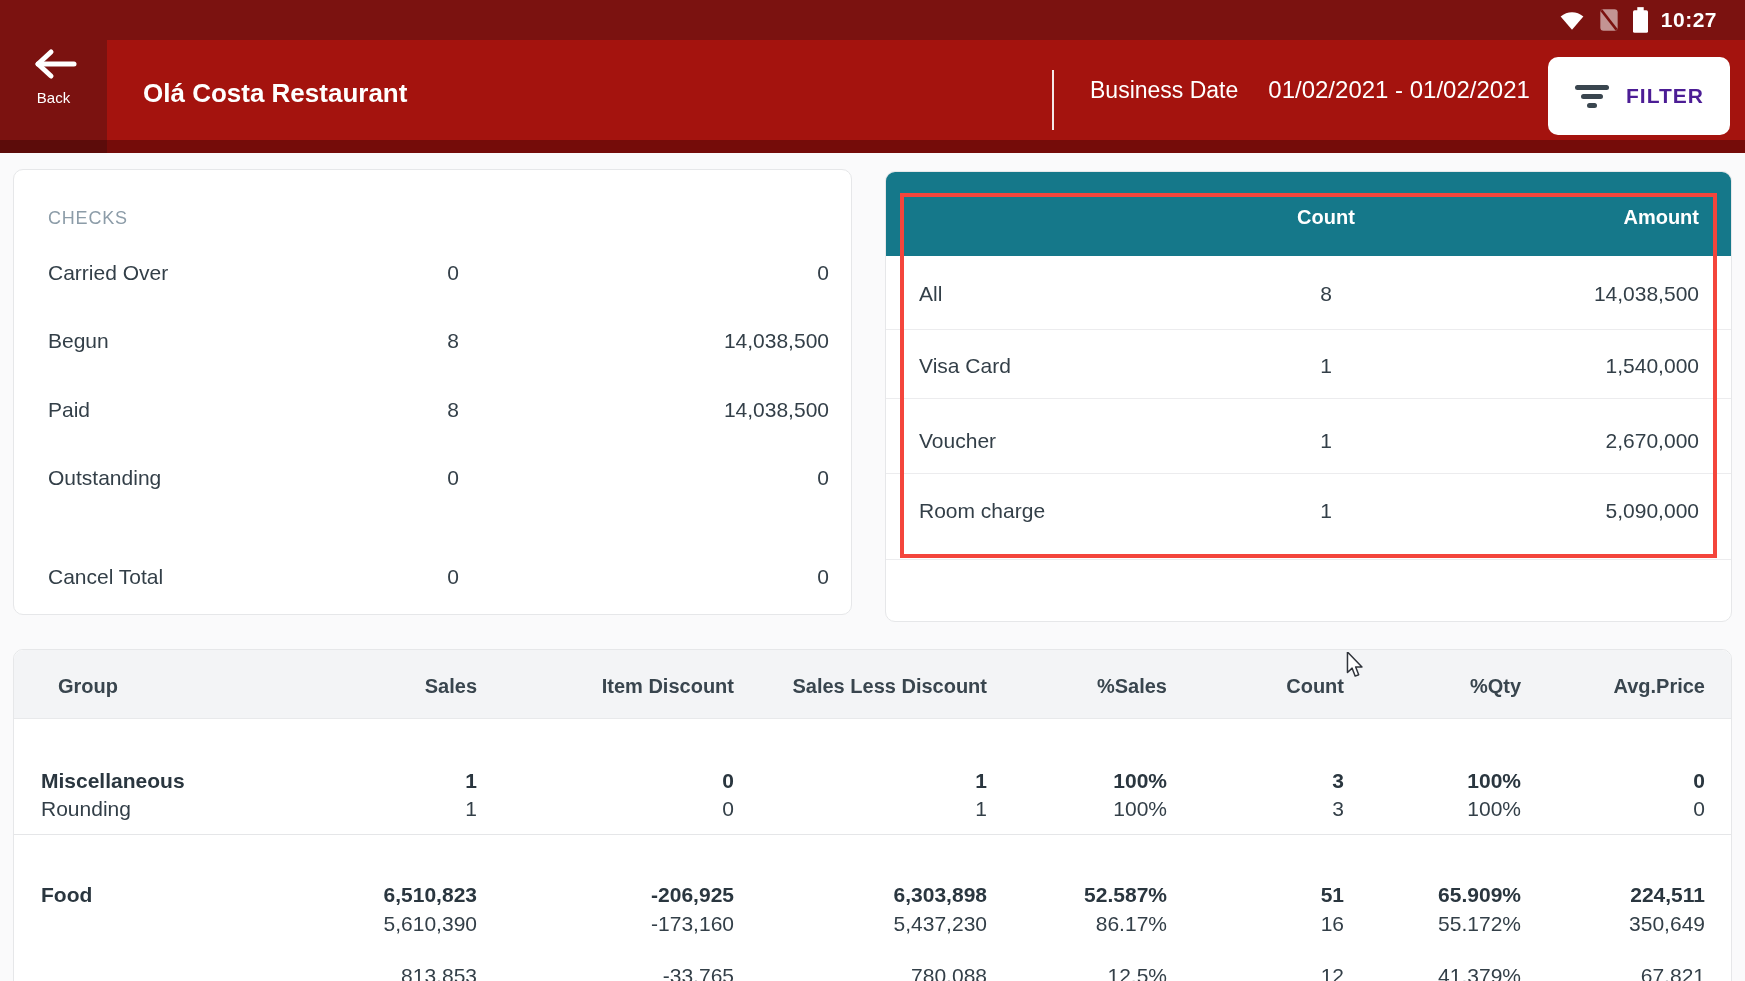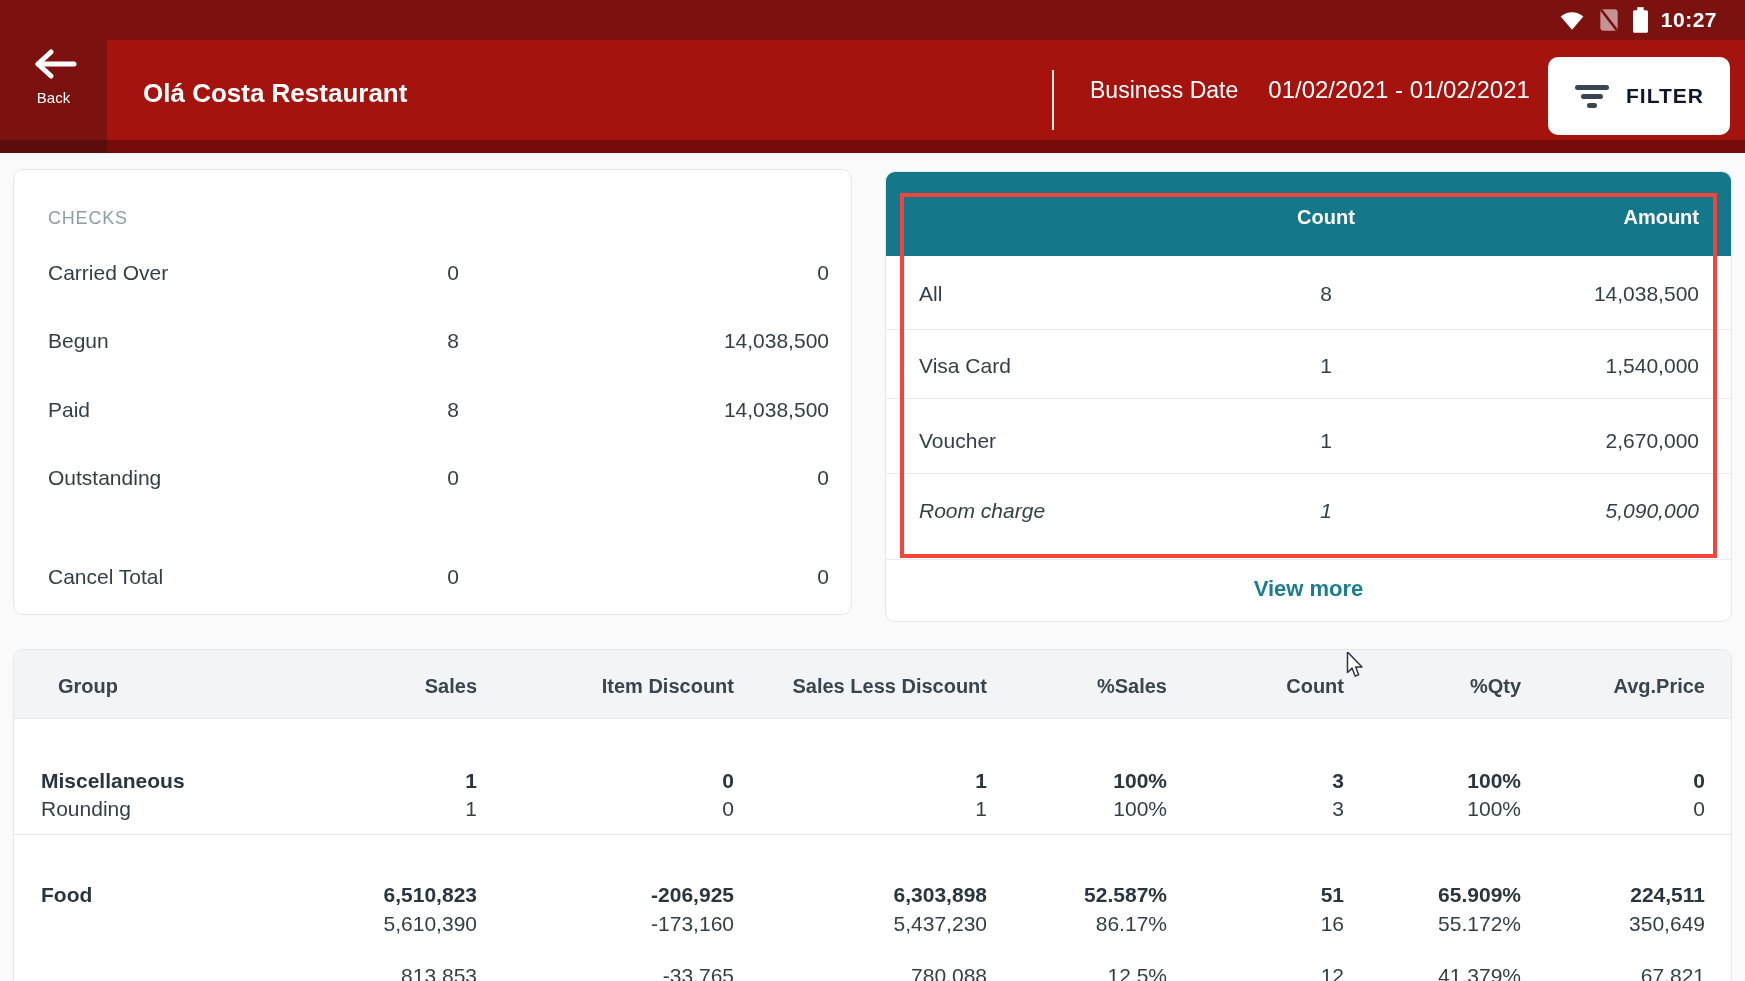--- a/index.html
+++ b/index.html
@@ -19,21 +19,21 @@
   .statusbar{position:absolute;left:0;top:0;width:1745px;height:40px;background:var(--status-red);display:flex;align-items:center;justify-content:flex-end;gap:13px;padding-right:28px;z-index:10;}
   .statusbar .time{color:#fff;font-size:21px;font-weight:bold;letter-spacing:.5px;}
   .appbar{position:absolute;left:0;top:40px;width:1745px;height:113px;background:var(--appbar-red);z-index:5;}
   .appbar-shadow{position:absolute;left:0;top:140px;width:1745px;height:13px;background:rgba(42,3,2,.38);z-index:8;}
   .back-col{position:absolute;left:0;top:0;width:107px;height:153px;background:var(--status-red);z-index:6;display:flex;flex-direction:column;align-items:center;justify-content:center;gap:6px;cursor:pointer;}
   .back-col .back-label{color:#fff;font-size:15px;margin-top:2px;}
   .appbar .title{position:absolute;left:143px;top:0;height:100px;line-height:106px;color:#fff;font-size:26px;font-weight:bold;}
   .appbar-divider{position:absolute;left:1052px;top:30px;width:2px;height:60px;background:rgba(255,255,255,.9);}
   .bizdate{position:absolute;left:1090px;top:0;height:100px;display:flex;align-items:center;gap:30px;color:#fff;font-size:23px;cursor:pointer;}
   .filter-btn{position:absolute;left:1548px;top:17px;width:182px;height:78px;background:#fff;border-radius:10px;display:flex;align-items:center;justify-content:center;gap:16px;cursor:pointer;}
-  .filter-btn span{color:#0f172a;font-size:21px;font-weight:bold;letter-spacing:1px;}
+  .filter-btn span{color:#4c1d95;font-size:21px;font-weight:bold;letter-spacing:1px;}
 
   
   .card{position:absolute;background:#fff;border:1px solid #E6E7E9;border-radius:10px;}
   .checks-card{left:13px;top:169px;width:839px;height:446px;}
   .tender-card{left:885px;top:171px;width:847px;height:451px;}
   .table-card{left:13px;top:649px;width:1719px;height:360px;overflow:hidden;}
 
   
   .checks-title{position:absolute;left:34px;top:34px;height:28px;line-height:28px;font-size:18px;letter-spacing:.8px;color:var(--muted);}
   .lc-row{position:absolute;left:0;width:100%;height:28px;line-height:28px;font-size:21px;color:var(--text);}
@@ -44,21 +44,21 @@
 
   
   .tender-head{position:absolute;left:0;top:0;width:100%;height:84px;background:var(--teal);border-radius:9px 9px 0 0;color:#fff;font-weight:bold;font-size:20px;}
   .tender-head .th-media{position:absolute;left:50px;top:0;height:84px;line-height:90px;}
   .tender-head .th-count{position:absolute;left:380px;width:120px;top:0;height:84px;line-height:90px;text-align:center;}
   .tender-head .th-amount{position:absolute;right:32px;top:0;height:84px;line-height:90px;}
   .tm-row{position:absolute;left:0;width:100%;height:28px;line-height:28px;font-size:21px;color:var(--text);}
   .tm-row .tm-media{position:absolute;left:33px;}
   .tm-row .tm-count{position:absolute;left:380px;width:120px;text-align:center;}
   .tm-row .tm-amount{position:absolute;right:32px;}
-  .tm-r0{top:108px;} .tm-r1{top:180px;} .tm-r2{top:255px;} .tm-r3{top:325px;font-style:italic;}
+  .tm-r0{top:108px;} .tm-r1{top:180px;} .tm-r2{top:255px;} .tm-r3{top:325px;}
   .tm-div{position:absolute;left:0;width:100%;height:1px;background:#ECECEE;}
   .tm-d0{top:157px;} .tm-d1{top:226px;} .tm-d2{top:301px;} .tm-d3{top:387px;}
   .view-more{position:absolute;left:0;top:403px;width:100%;height:28px;line-height:28px;text-align:center;color:var(--link-teal);font-size:22px;font-weight:bold;cursor:pointer;}
 
   
   .hl-rect{position:absolute;left:900px;top:193px;width:817px;height:365px;border:4px solid var(--hl-red);z-index:50;pointer-events:none;}
 
   
   .bt-head{position:absolute;left:0;top:0;width:100%;height:69px;background:#F3F4F6;border-bottom:1px solid #E8E9EB;border-radius:9px 9px 0 0;font-size:20px;font-weight:bold;color:#39454E;}
   .bt-head span{position:absolute;top:0;height:69px;line-height:72px;}
@@ -179,21 +179,20 @@
     <span class="tm-amount">2,670,000</span>
   </div>
   <div class="tm-div tm-d2"></div>
   <div class="tm-row tm-r3">
     <span class="tm-media">Room charge</span>
     <span class="tm-count">1</span>
     <span class="tm-amount">5,090,000</span>
   </div>
   <div class="tm-div tm-d3"></div>
 
-  <div class="view-more">View more</div>
 </div>
 
 <div class="hl-rect"></div>
 
 <div class="card table-card">
   <div class="bt-head">
     <span class="h0">Group</span>
     <span class="o1">Sales</span>
     <span class="o2">Item Discount</span>
     <span class="o3">Sales Less Discount</span>

